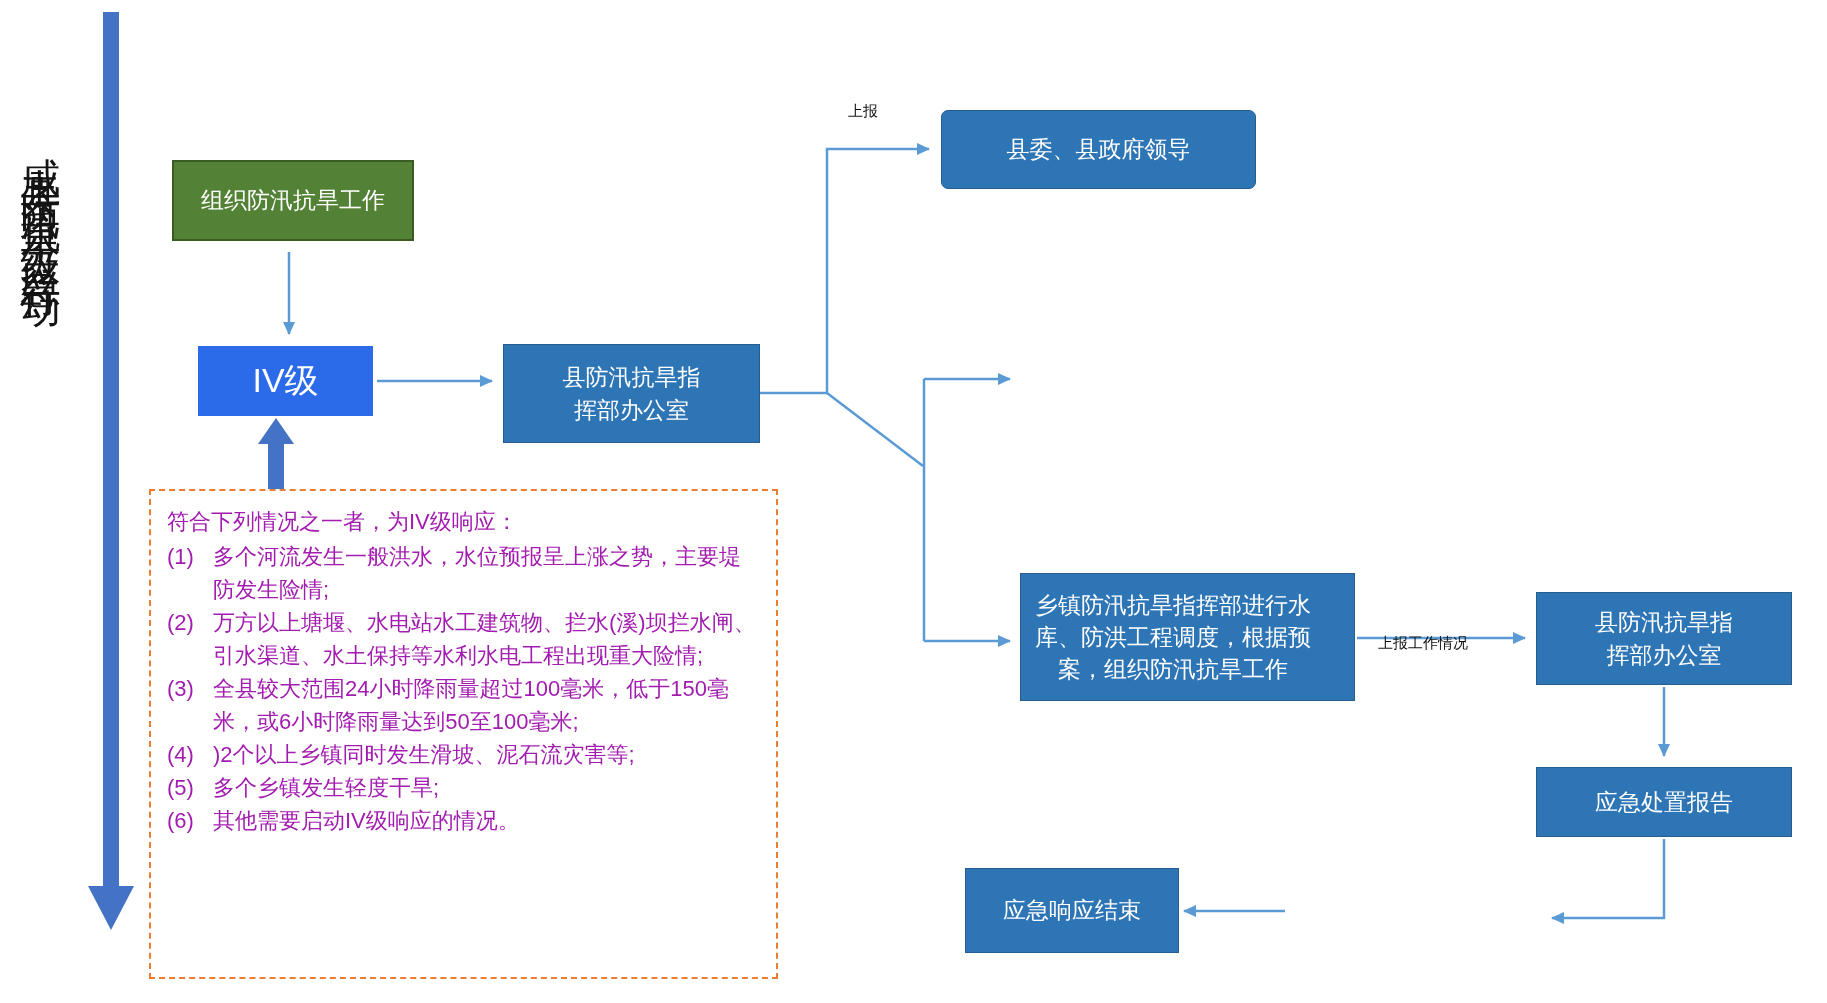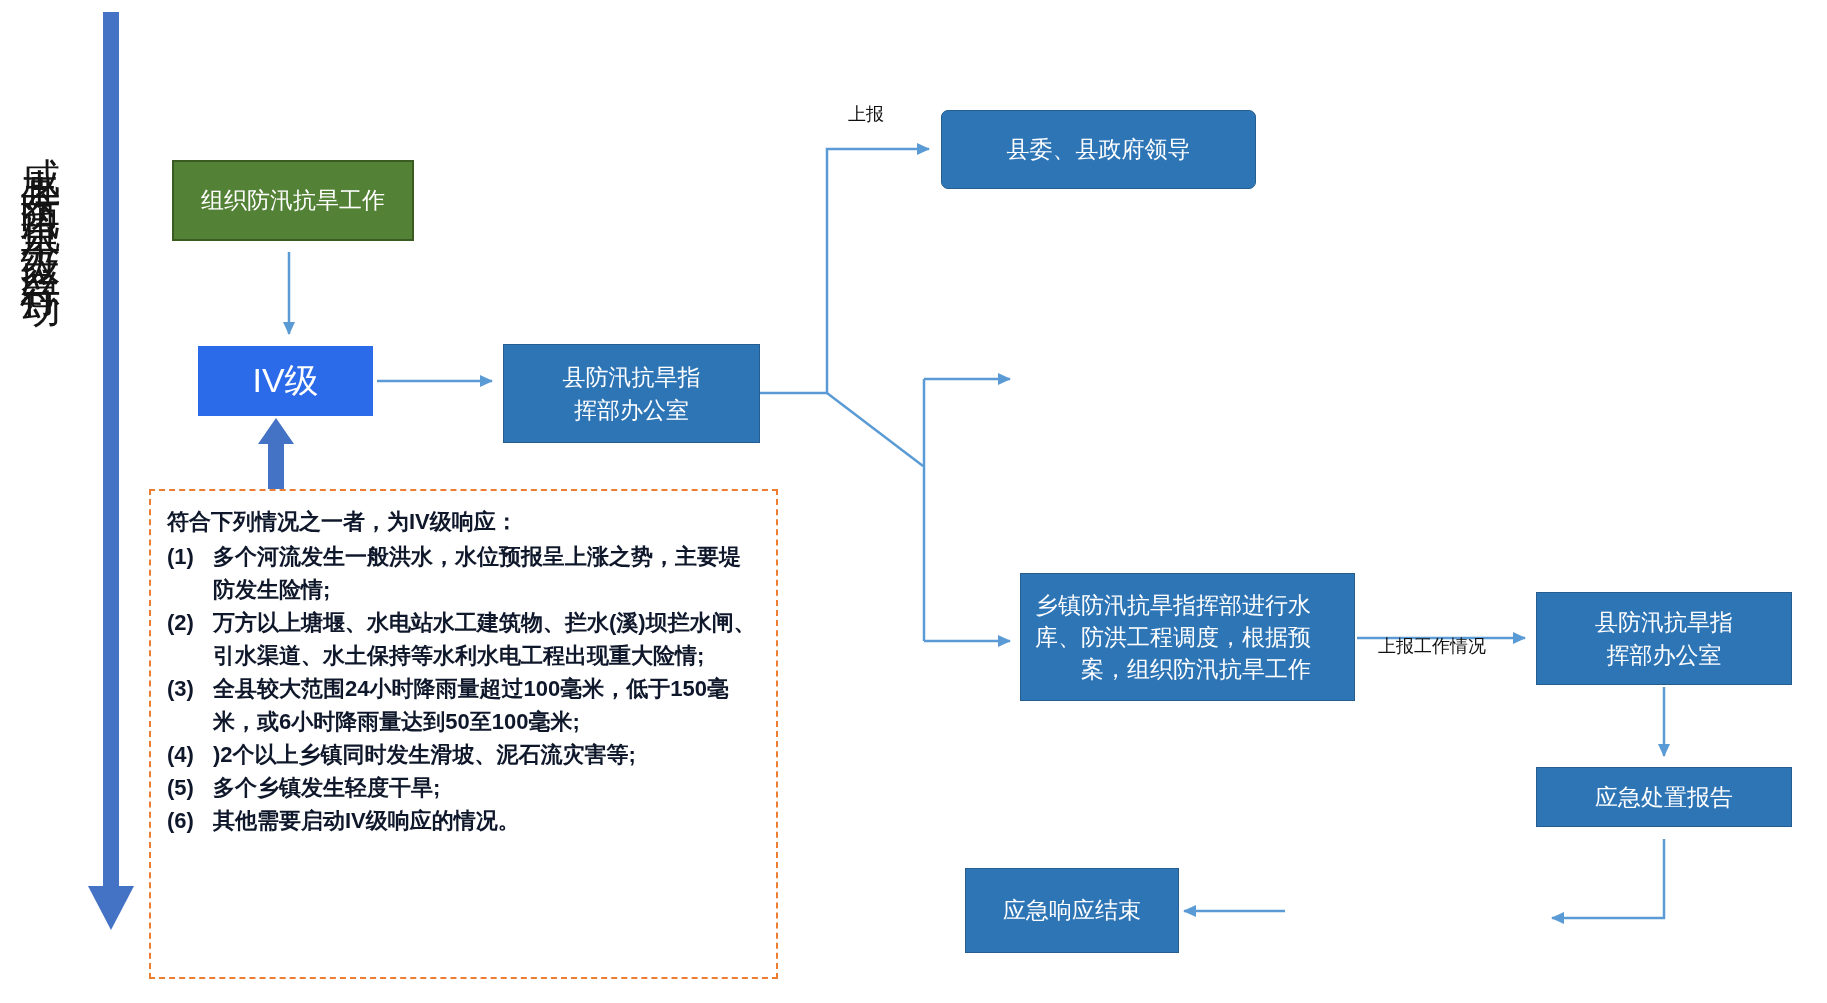--- a/index.html
+++ b/index.html
@@ -59,56 +59,55 @@
   .box-green {
     background: var(--green, #538135);
     border: 2px solid #3a5b22;
   }
   .box-bright {
     background: var(--level-blue, #2B6BEA);
     border: 1px solid #2B6BEA;
     font-size: 34px;
   }
   .box-left {
-    text-align: right;
+    text-align: center;
     justify-content: flex-start;
     padding-left: 14px;
     padding-right: 10px;
   }
   .criteria {
     position: absolute;
     left: 149px;
     top: 489px;
     width: 629px;
     height: 490px;
     box-sizing: border-box;
     border: 2px dashed var(--dashed-border, #ED7D31);
     background: #ffffff;
     padding: 14px 16px 10px 16px;
     font-size: 22px;
     line-height: 1.5;
-    color: #0f172a;
-    font-weight: bold;
+    color: #a21caf;
   }
   .criteria-title {
     margin-bottom: 2px;
   }
   .criteria-item {
     display: flex;
     align-items: flex-start;
   }
   .criteria-num {
     flex: 0 0 46px;
   }
   .criteria-text {
     flex: 1;
   }
   .edge-label {
     position: absolute;
-    font-size: 18px;
+    font-size: 15px;
     color: #111111;
     white-space: nowrap;
   }
 </style>
 </head>
 <body>
 
 <div class="canvas">
 
   <svg class="connectors" viewBox="0 0 1827 1003" xmlns="http://www.w3.org/2000/svg">
@@ -149,21 +148,21 @@
   <div class="box" style="left:941px; top:110px; width:315px; height:79px;border-radius:7px;">县委、县政府领导</div>
 
 
   <div class="box box-left" style="left:1020px; top:573px; width:335px; height:128px;">乡镇防汛抗旱指挥部进行水
 库、防洪工程调度，根据预
 案，组织防汛抗旱工作</div>
 
   <div class="box" style="left:1536px; top:592px; width:256px; height:93px;">县防汛抗旱指
 挥部办公室</div>
 
-  <div class="box" style="left:1536px; top:767px; width:256px; height:60px;">应急处置报告</div>
+  <div class="box" style="left:1536px; top:767px; width:256px; height:70px;">应急处置报告</div>
 
 
   <div class="box" style="left:965px; top:868px; width:214px; height:85px;">应急响应结束</div>
 
   <div class="edge-label" style="left:848px; top:102px;">上报</div>
 
   <div class="edge-label" style="left:1378px; top:598px;margin-top:36px;">上报工作情况</div>
 
   <div class="criteria">
     <div class="criteria-title">符合下列情况之一者，为IV级响应：</div>

